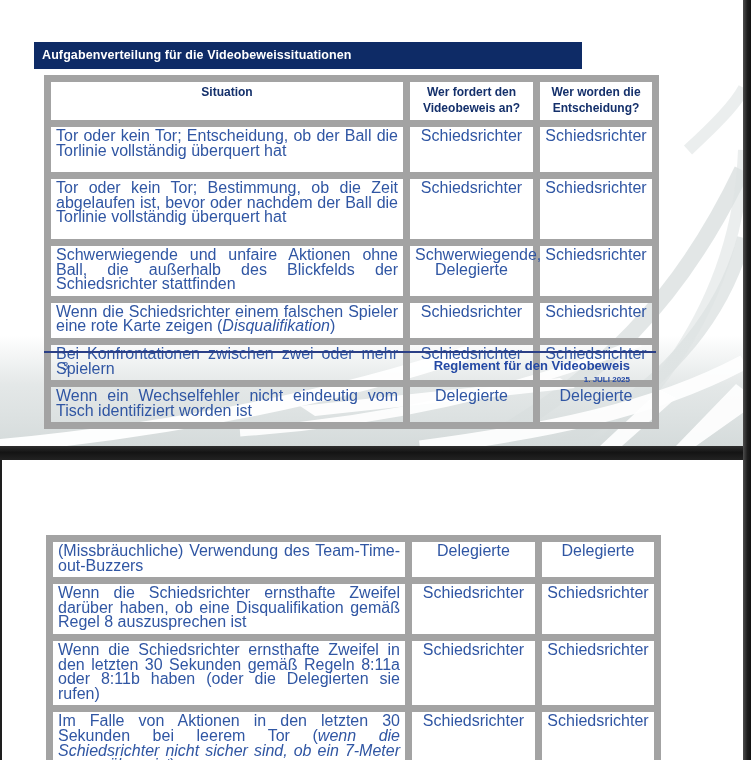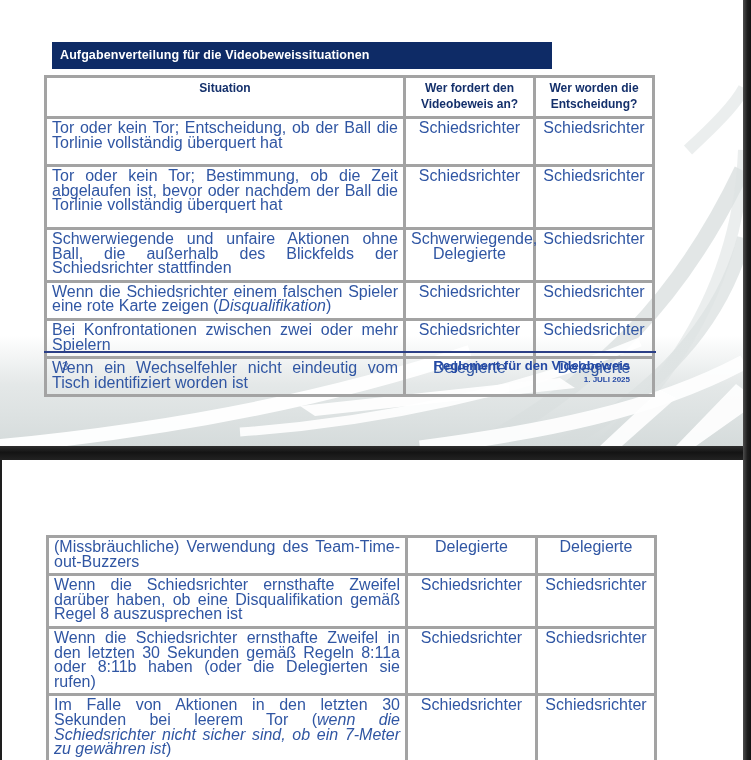--- a/index.html
+++ b/index.html
@@ -17,33 +17,33 @@
     position:absolute; top:0; right:0; width:8px; height:760px;
     background:linear-gradient(90deg,#4d4d4d 0%, #1d1d1d 55%, #121212 100%);
   }
   .separator {
     position:absolute; left:0; top:446px; width:744px; height:14px;
     background:linear-gradient(180deg,#2e2e2e 0%, #141414 45%, #222222 100%);
   }
   .edge-left { position:absolute; left:0; top:460px; width:2px; height:300px; background:#1e1e1e; }
 
   .titlebar {
-    position:absolute; left:52px; top:42px; width:500px; height:27px;
+    position:absolute; left:34px; top:42px; width:548px; height:27px;
     background:#0e2b66; color:#ffffff; box-sizing:border-box;
     font-size:12.5px; font-weight:bold; line-height:27px; padding-left:8px;
     letter-spacing:0.1px;
   }
 
   table.doc-table {
     position:absolute; left:44px; width:608px;
     border-collapse:collapse; table-layout:fixed;
   }
   .t1 { top:75px; }
   .t2 { left:42px; top:75px; }
-  .doc-table th, .doc-table td { border:3px solid #a3a3a3; background:transparent; }
+  .doc-table th, .doc-table td { border:7px solid #a3a3a3; background:transparent; }
   .doc-table th {
     font-size:12px; font-weight:bold; color:#14306b;
     text-align:center; vertical-align:top; padding:3px 3px 4px 3px; line-height:15.5px;
   }
   .doc-table td {
     font-size:16px; color:#3056a3; vertical-align:top;
     padding:2px 5px 4px 5px; line-height:14.6px;
   }
   td.c-sit { text-align:justify; }
   td.c-req, td.c-dec { text-align:center; }

